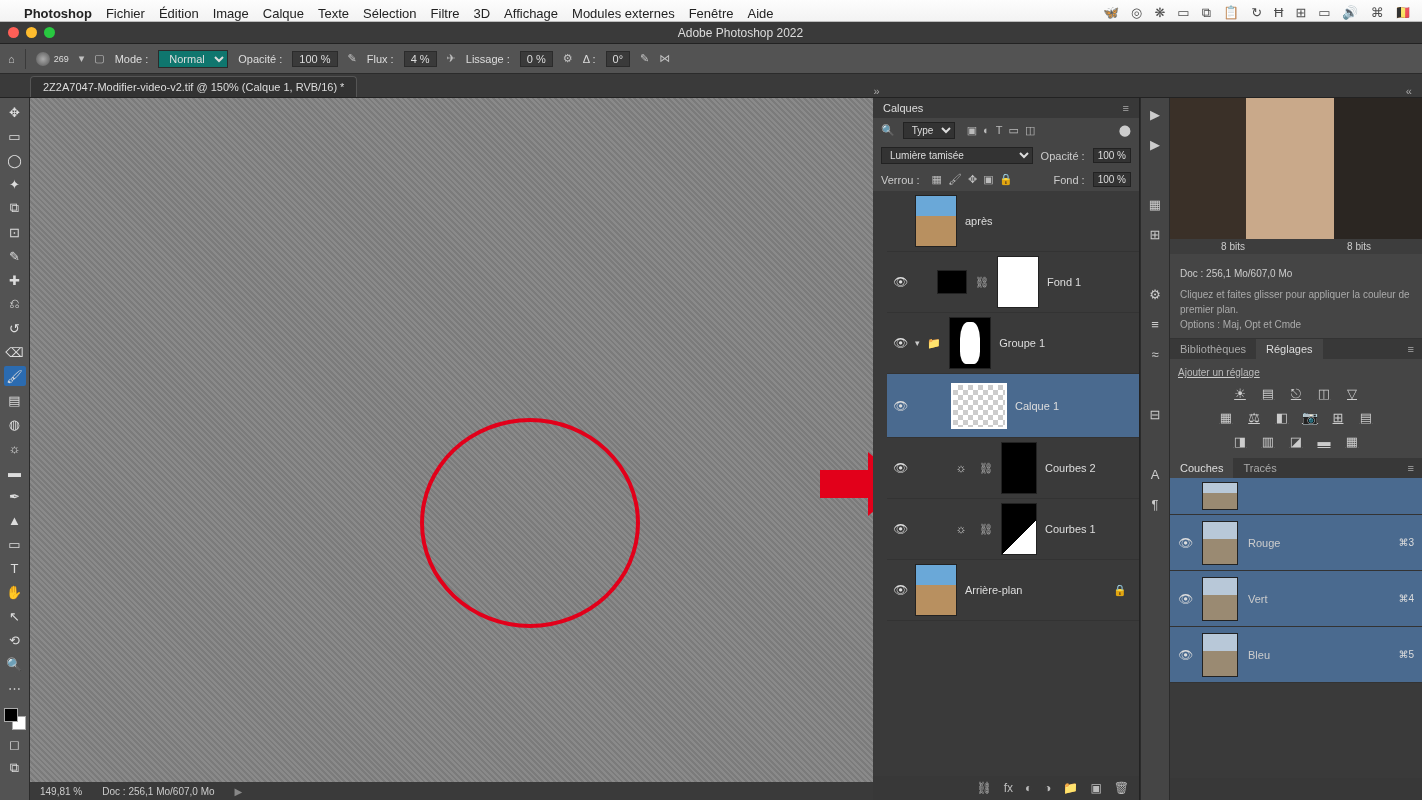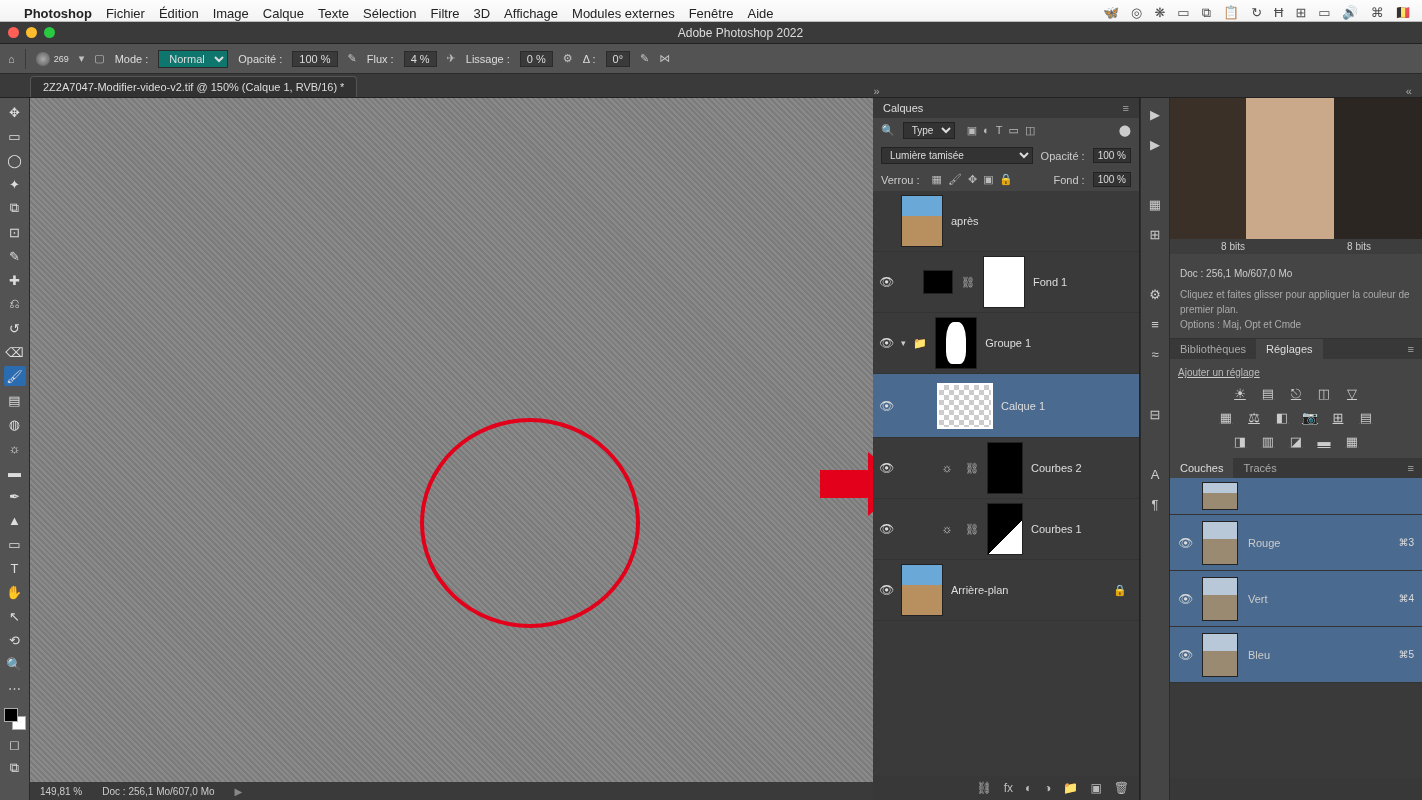--- a/index.html
+++ b/index.html
@@ -64,21 +64,21 @@
 .ministrip .gap{height:20px;}
 
 
 .layers{width:267px;background:#454545;display:flex;flex-direction:column;border-right:1px solid #222;}
 .pheader{background:#383838;padding:4px 10px;font-size:11px;color:#ddd;display:flex;align-items:center;}
 .pheader .menu{margin-left:auto;color:#aaa;}
 .lrow{display:flex;align-items:center;gap:8px;padding:4px 8px;font-size:11px;}
 .lrow select,.lrow .field{background:#333;border:1px solid #222;color:#ddd;padding:1px 4px;font-size:10px;}
 .lock-icons{display:flex;gap:6px;margin-left:4px;color:#bbb;font-size:11px;}
 .layerlist{flex:1;overflow:auto;background:#3a3a3a;}
-.layer{display:flex;align-items:center;min-height:58px;padding:4px 6px;gap:8px;border-bottom:1px solid #333;}
+.layer{display:flex;align-items:center;min-height:58px;padding:4px 6px;gap:8px;border-bottom:1px solid #333;margin-left:14px;}
 .layer.sel{background:#4a6a8f;}
 .eye{width:14px;text-align:center;color:#ddd;font-size:12px;}
 .thumb{width:42px;height:42px;background:#888;border:1px solid #222;flex-shrink:0;}
 .thumb.tall{height:52px;}
 .thumb.white{background:#fff;}
 .thumb.black{background:#000;}
 .thumb.mask{background:#000;position:relative;}
 .thumb.mask::after{content:"";position:absolute;inset:4px 10px;background:#fff;border-radius:40% 40% 30% 30%;}
 .thumb.trans{background:repeating-conic-gradient(#ccc 0 25%,#fff 0 50%) 0 0/10px 10px;border:2px solid #fff;}
 .thumb.photo{background:linear-gradient(#6aa8d8 0 40%,#b89060 40% 100%);}

